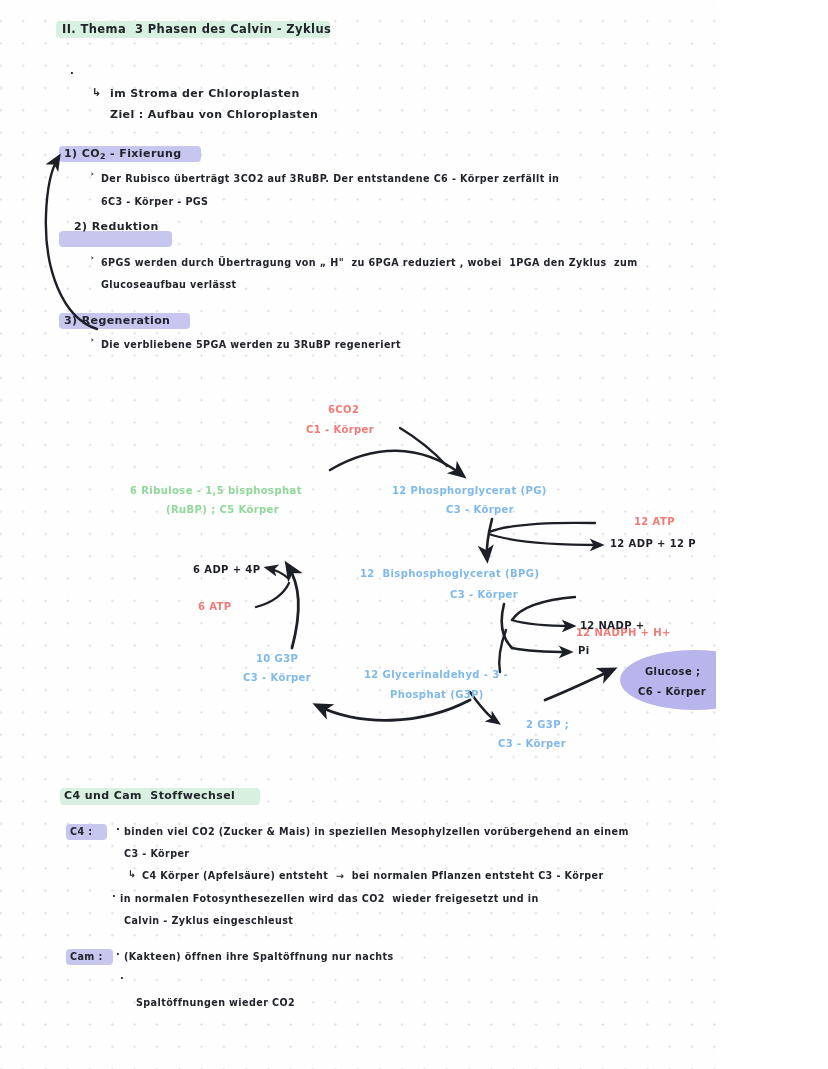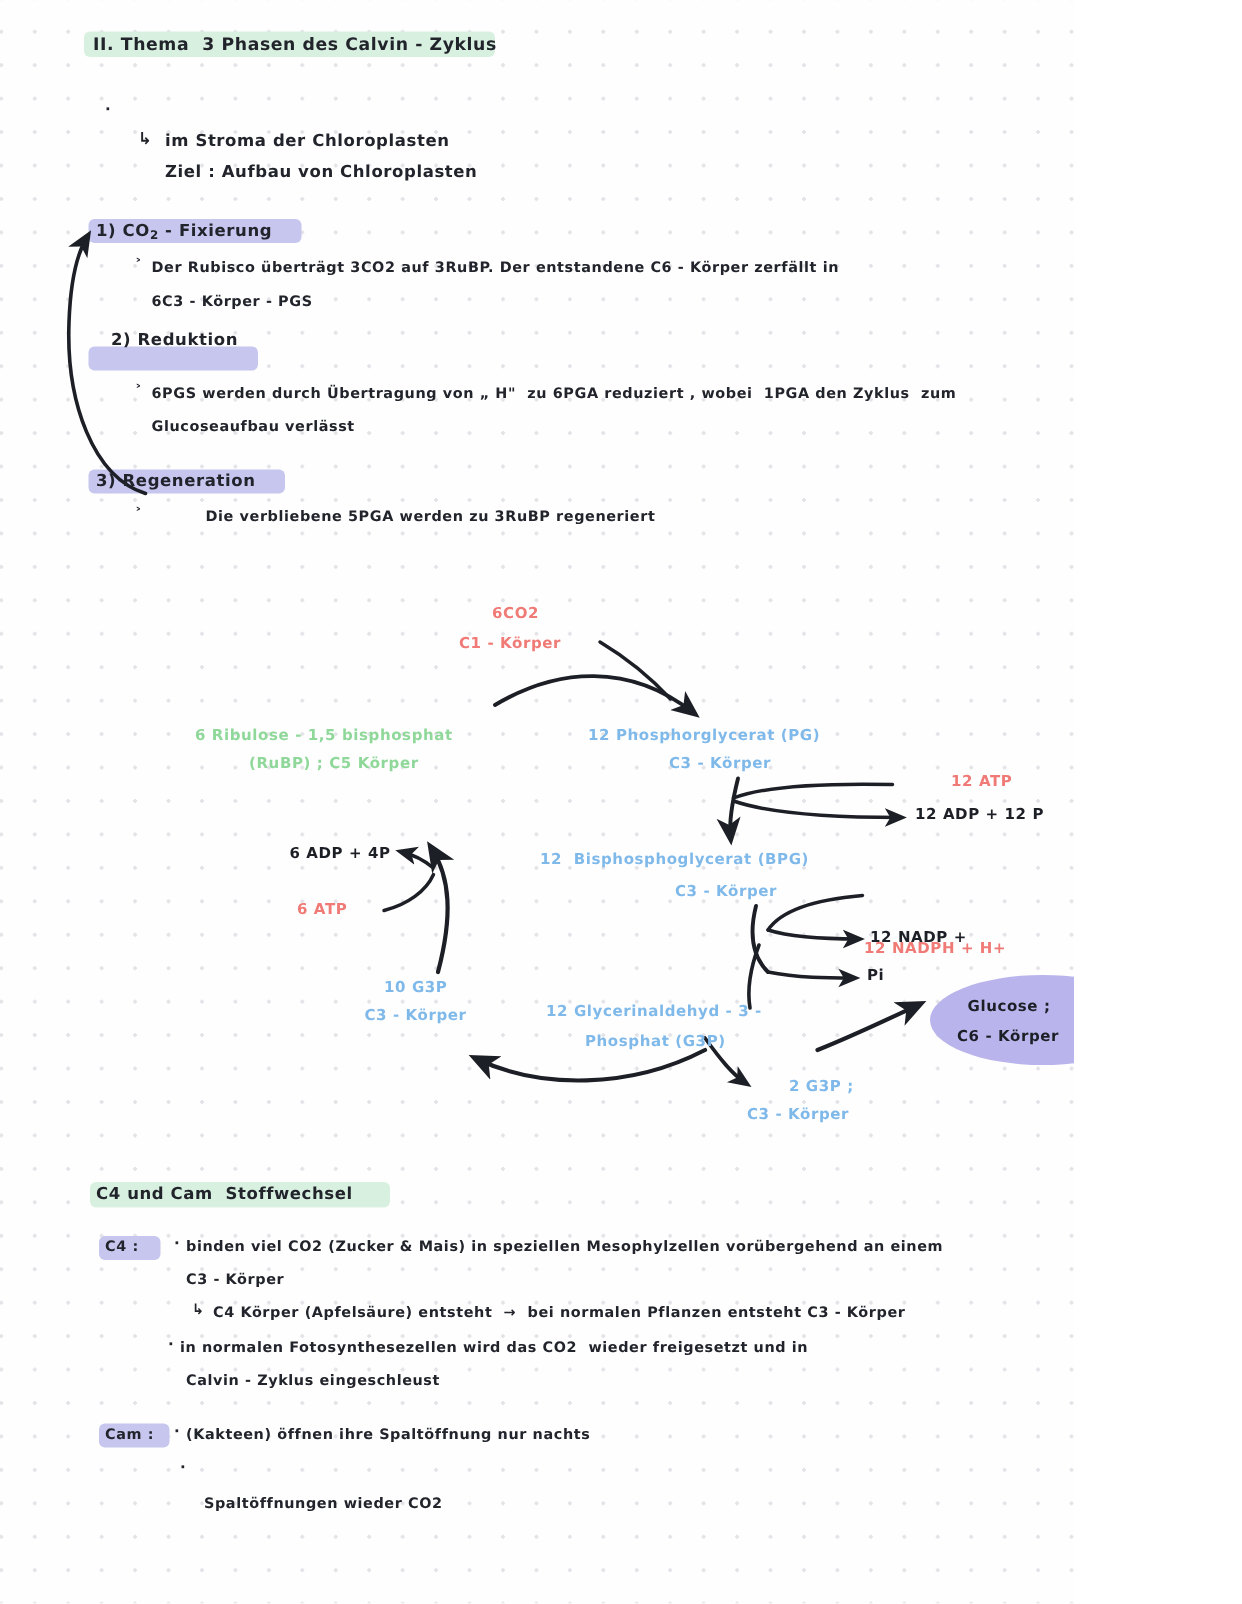--- a/index.html
+++ b/index.html
@@ -131,21 +131,21 @@
   <div class="hw t-body" style="left:101px; top:173px;">Der Rubisco überträgt 3CO2 auf 3RuBP. Der entstandene C6 - Körper zerfällt in</div>
   <div class="hw t-body" style="left:101px; top:196px;">6C3 - Körper - PGS</div>
 
   <div class="hw t-head" style="left:64px; top:220px;margin-left:10px;">2) Reduktion</div>
   <span class="bullet" style="left:90px; top:256px; font-size:9px;">˃</span>
   <div class="hw t-body" style="left:101px; top:257px;">6PGS werden durch Übertragung von „ H"  zu 6PGA reduziert , wobei  1PGA den Zyklus  zum</div>
   <div class="hw t-body" style="left:101px; top:279px;">Glucoseaufbau verlässt</div>
 
   <div class="hw t-head" style="left:64px; top:314px;">3) Regeneration</div>
   <span class="bullet" style="left:90px; top:338px; font-size:9px;">˃</span>
-  <div class="hw t-body" style="left:101px; top:339px;margin-left:36px;">Die verbliebene 5PGA werden zu 3RuBP regeneriert</div>
+  <div class="hw t-body" style="left:101px; top:339px;">Die verbliebene 5PGA werden zu 3RuBP regeneriert</div>
 
   <div class="hw t-lbl c-red" style="left:328px; top:403px;">6CO2</div>
   <div class="hw t-lbl c-red" style="left:306px; top:423px;">C1 - Körper</div>
 
   <div class="hw t-lbl c-green" style="left:130px; top:484px;">6 Ribulose - 1,5 bisphosphat</div>
   <div class="hw t-lbl c-green" style="left:166px; top:503px;">(RuBP) ; C5 Körper</div>
 
   <div class="hw t-lbl c-blue" style="left:392px; top:484px;">12 Phosphorglycerat (PG)</div>
   <div class="hw t-lbl c-blue" style="left:446px; top:503px;">C3 - Körper</div>
 

